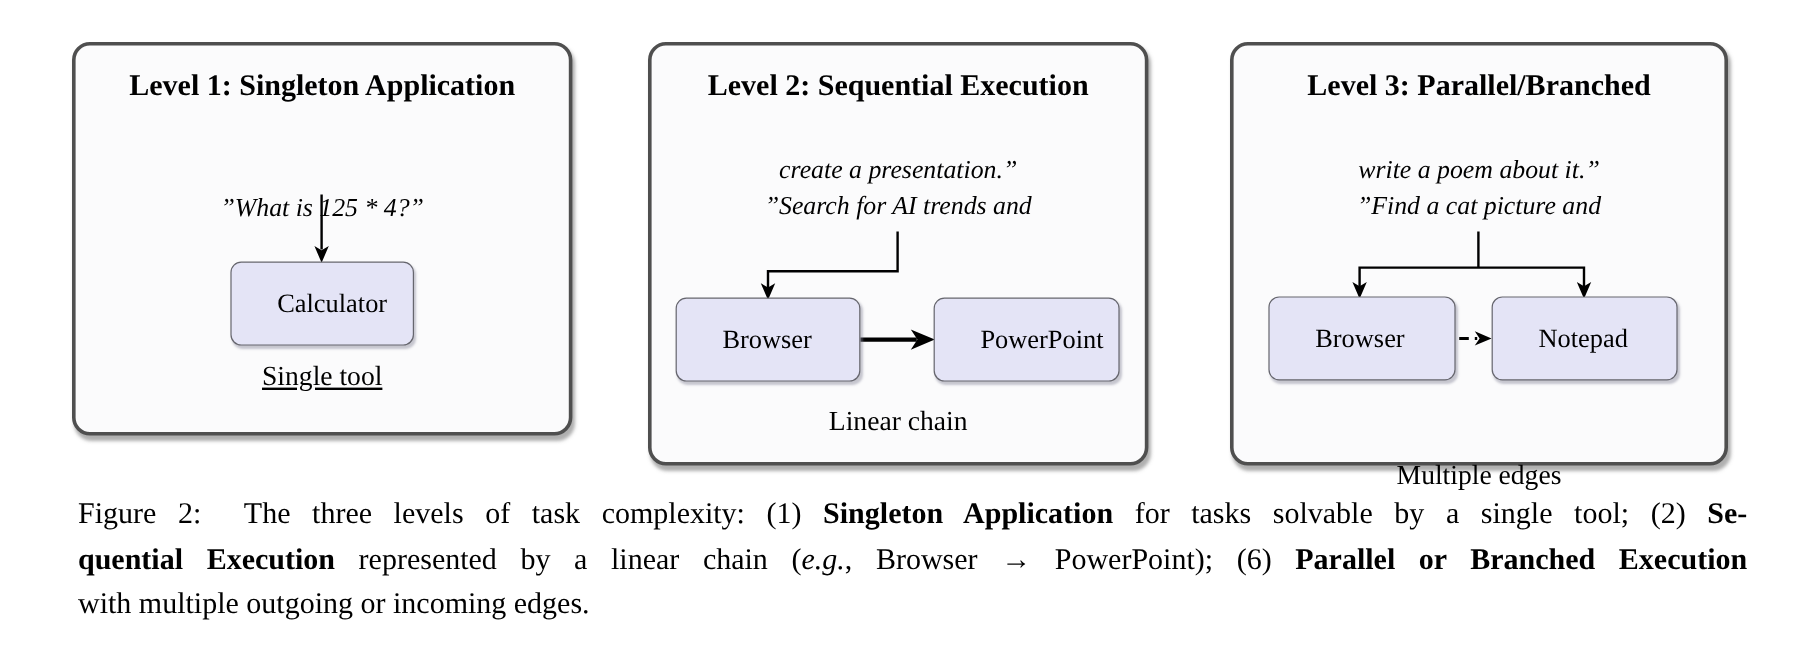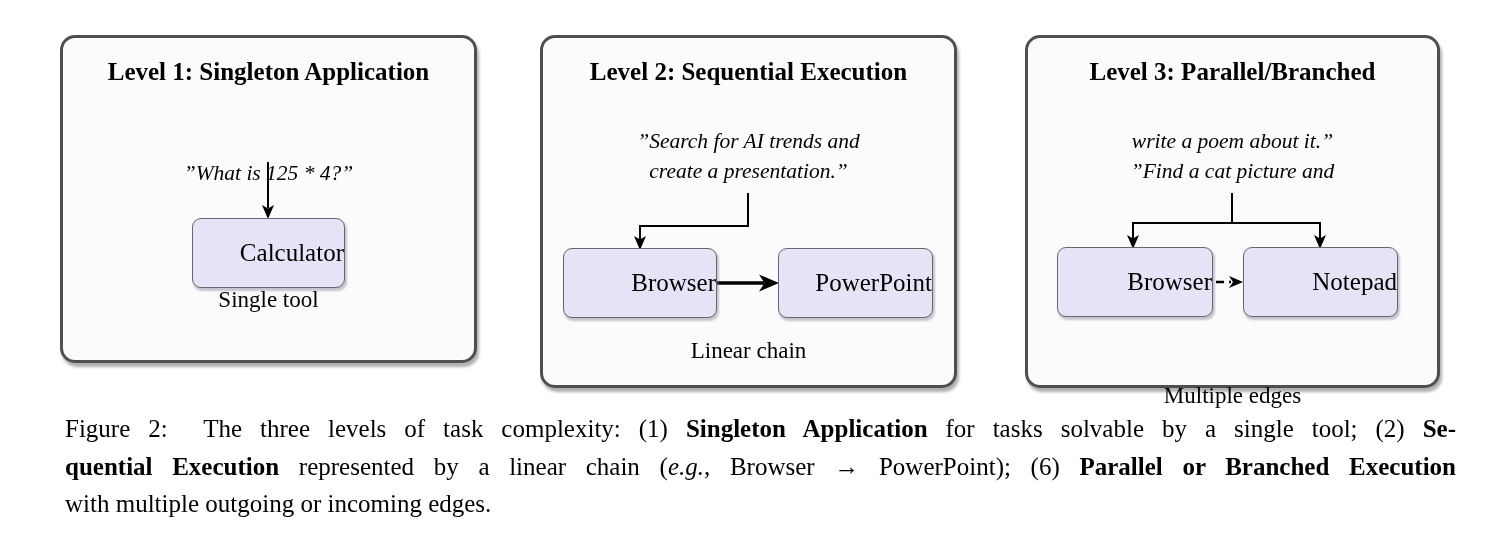--- a/index.html
+++ b/index.html
@@ -30,23 +30,24 @@
   #panel-1 .quote { top:84px;margin-top:36px; }
   #panel-2 .quote, #panel-3 .quote { top:88px; }
   .arrows { position:absolute; left:0; top:0; }
   .arrows line, .arrows polyline { stroke:var(--arrow,#000); fill:none; }
   .arrows polygon { fill:var(--arrow,#000); stroke:none; }
   .node {
     position:absolute; box-sizing:border-box;
     background:var(--node-fill,#e4e4f6);
     border:1.5px solid var(--node-border,#66666e);
     border-radius:9px;
-    display:flex; align-items:center; justify-content:flex-end;
-    font-size:25px;
+    display:flex; align-items:center; justify-content:flex-start;
+    font-size:22px;
     box-shadow:1.5px 2.5px 2px rgba(130,130,150,.45);
+    padding-left:38px;
   }
   .flow-label {
     position:absolute; left:0; right:0; text-align:center; font-size:23px;
   }
   .caption {
     position:absolute; left:42px; top:410px; width:1414px;
     font-size:25px; line-height:37.5px;
   }
   .cap-line { display:block;margin-left:23px; }
   .cap-just { text-align:justify; text-align-last:justify; }
@@ -65,28 +66,28 @@
     </div>
     <svg class="arrows" width="411" height="322">
       <g>
         <line x1="205" y1="124" x2="205" y2="170" stroke-width="2"></line>
         <polygon points="205,181 199,167 205,170.5 211,167"></polygon>
       </g>
     </svg>
     <div class="node" style="left:129px; top:180px; width:153px; height:70px;">
       <span>Calculator</span>
     </div>
-    <div class="flow-label" style="top:249px;">Single tool</div>
+    <div class="flow-label" style="top:263px;text-decoration:underline;">Single tool</div>
   </div>
 
   <div class="panel" id="panel-2">
     <div class="panel-title">Level 2: Sequential Execution</div>
     <div class="quote">
+      <span class="qline">create a presentation.”</span>
       <span class="qline">”Search for AI trends and</span>
-      <span class="qline">create a presentation.”</span>
     </div>
     <svg class="arrows" width="411" height="347">
       <g>
         <polyline points="205,155 205,188 97,188 97,202" stroke-width="2"></polyline>
         <polygon points="97,212 91,198 97,201.5 103,198"></polygon>
       </g>
       <g>
         <line x1="174" y1="245" x2="221" y2="245" stroke-width="3.5"></line>
         <polygon points="236,245 216,236.5 221.5,245 216,253.5"></polygon>
       </g>

